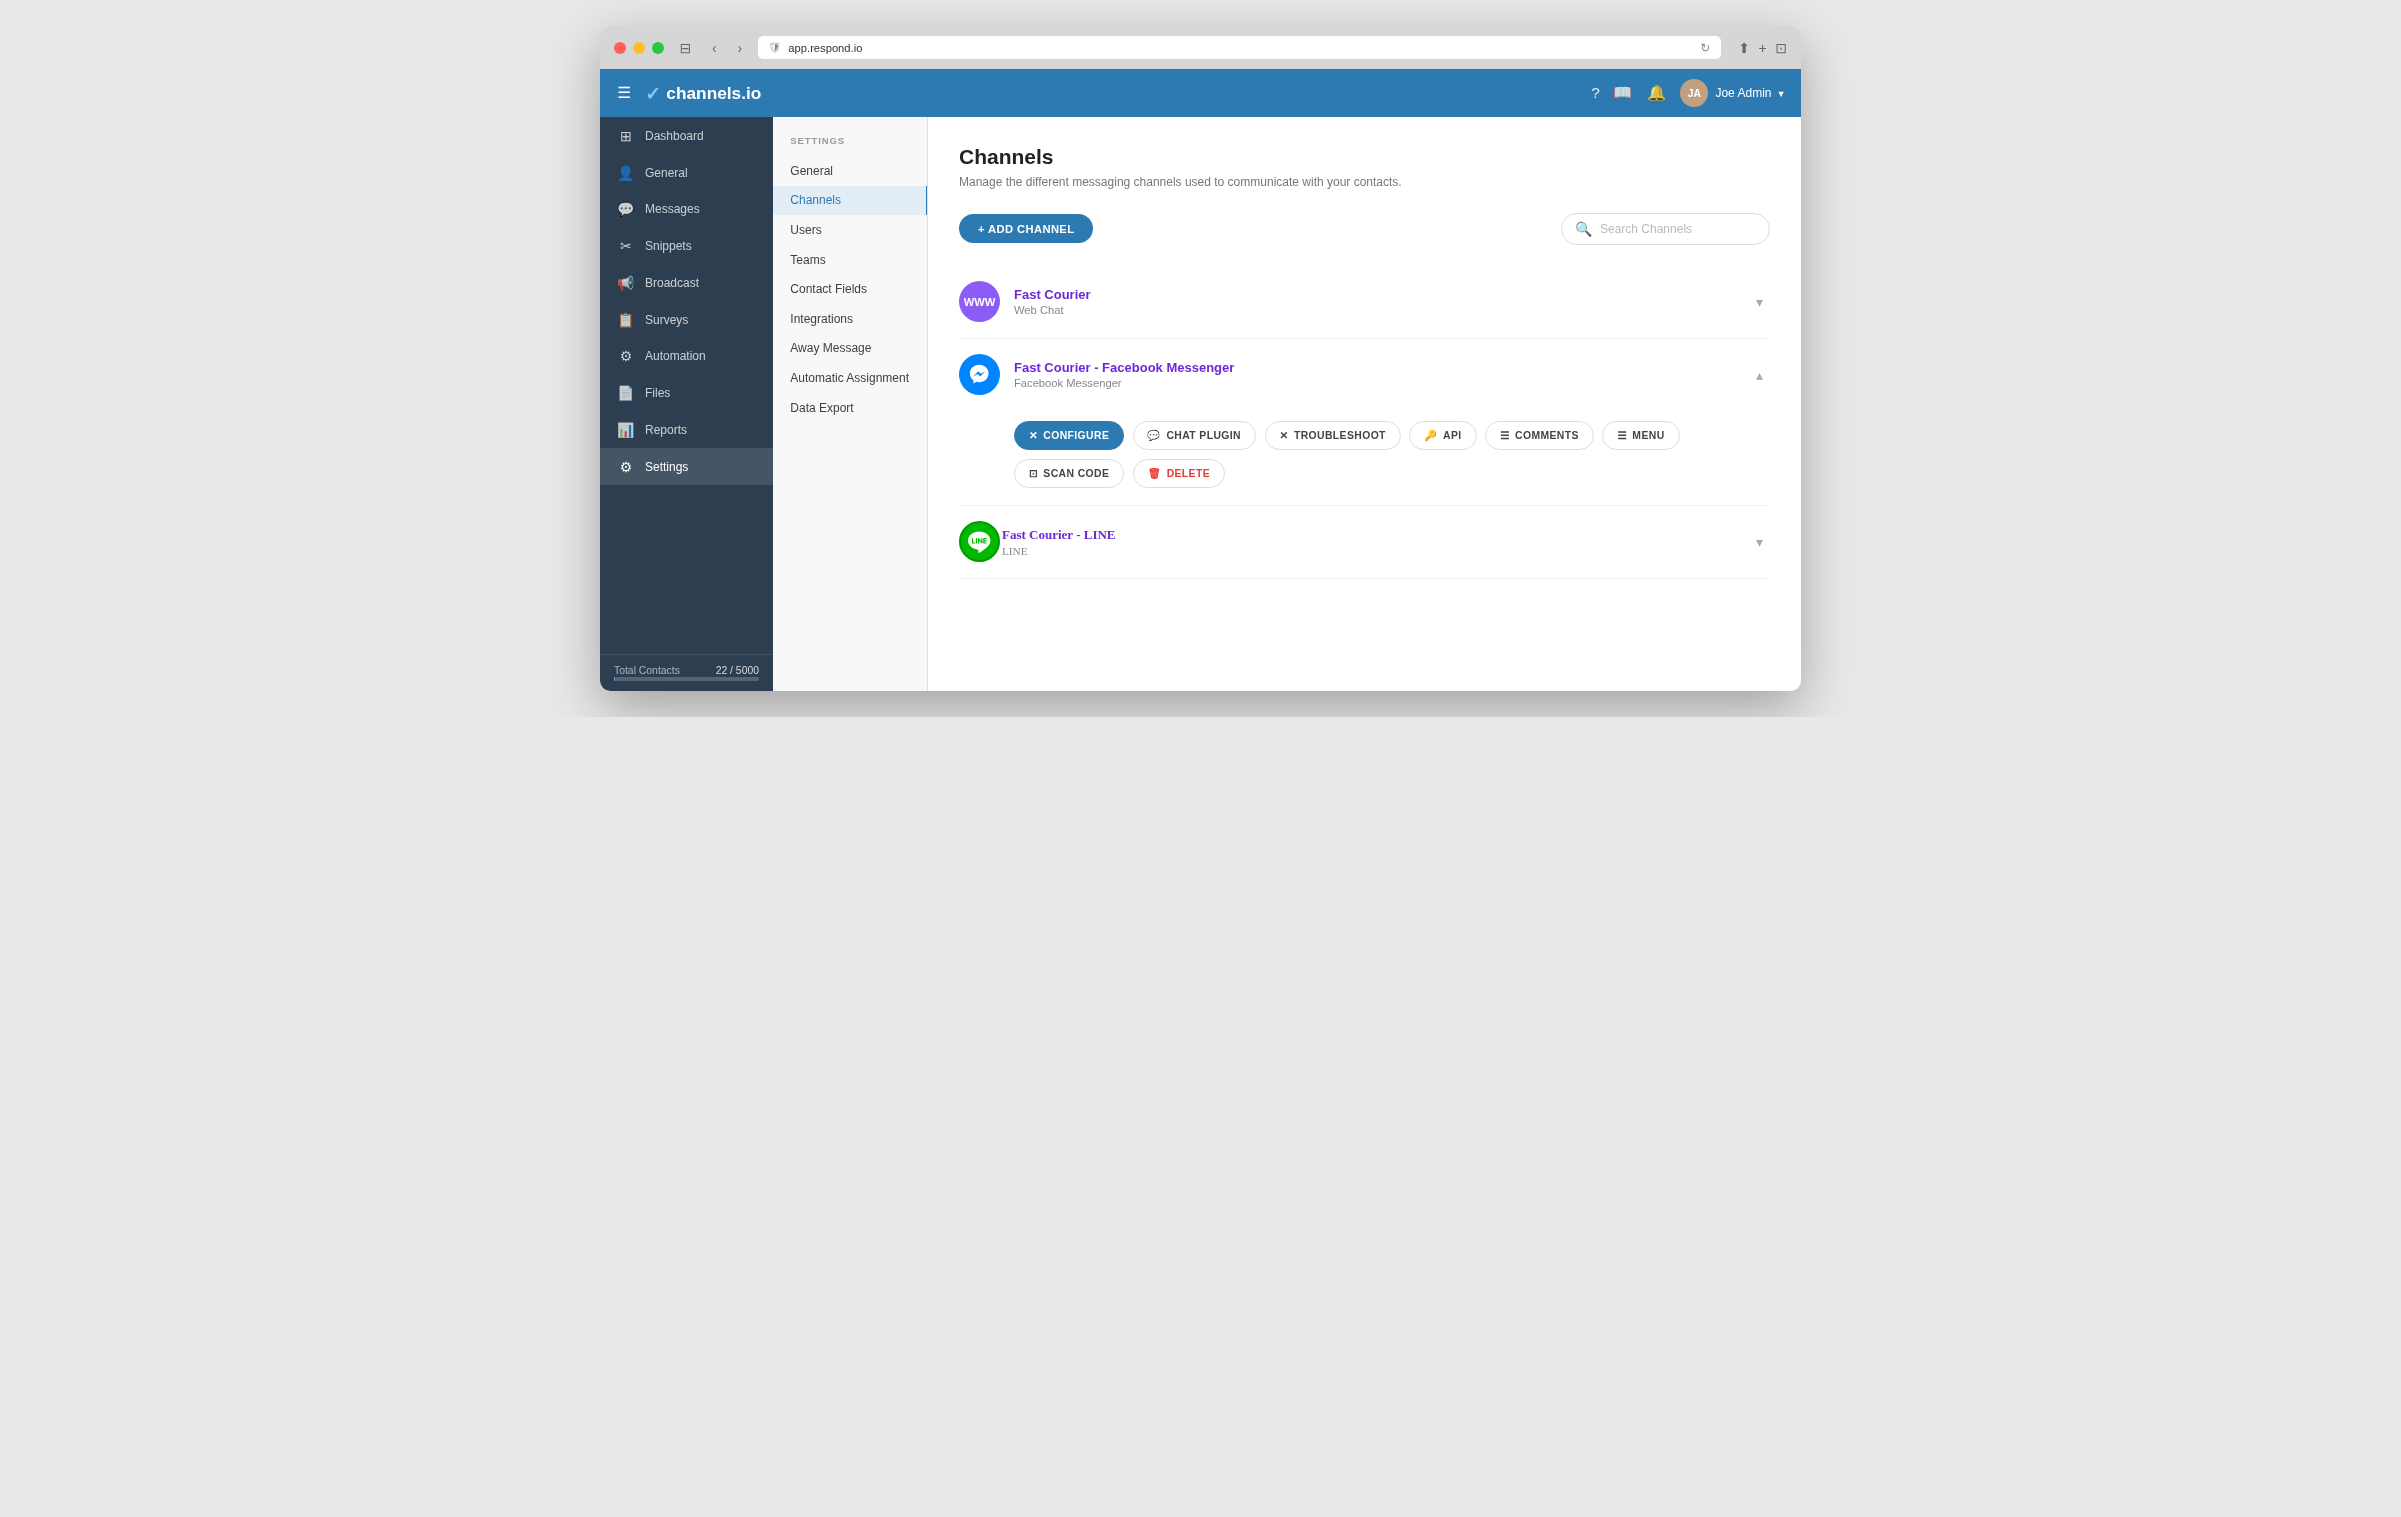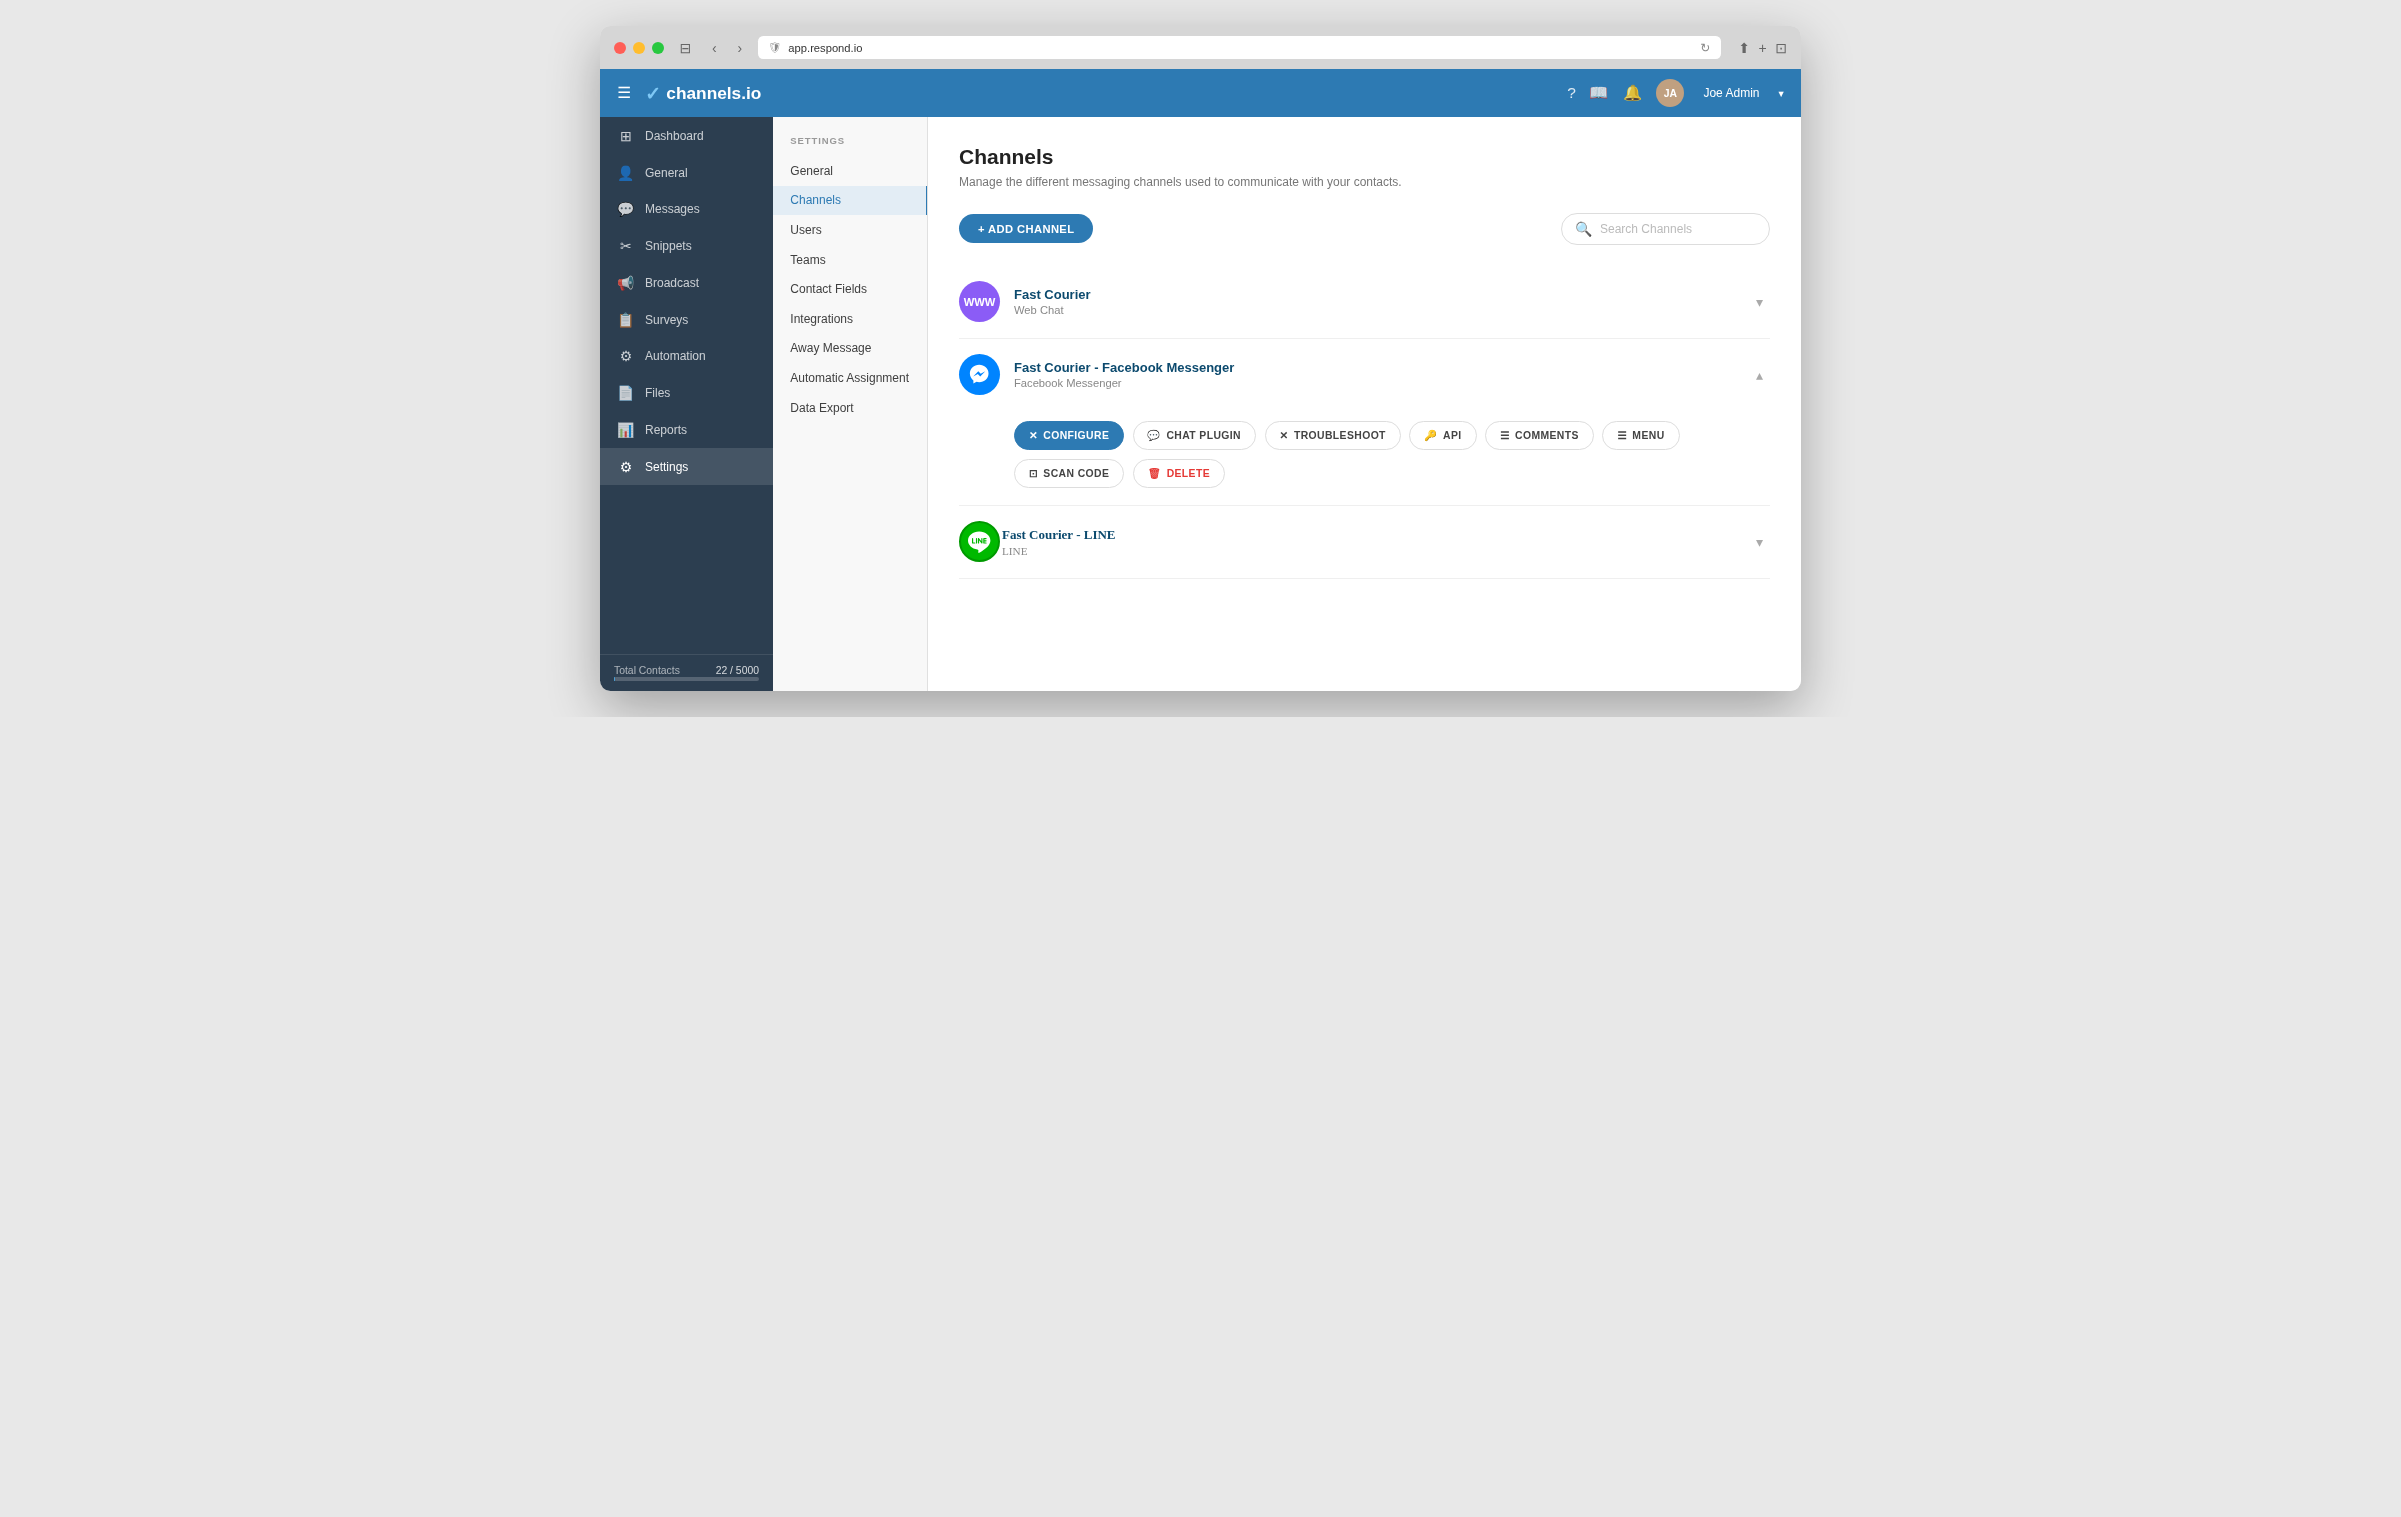--- a/index.html
+++ b/index.html
@@ -74,21 +74,21 @@
     .logo-check { color: #7ec8f5; font-size: 19px; }
     .top-nav-right {
       margin-left: auto;
       display: flex; align-items: center; gap: 14px;
     }
     .nav-icon-btn {
       background: none; border: none; cursor: pointer;
       color: rgba(255,255,255,0.85); font-size: 15.5px;
     }
     .user-menu {
-      display: flex; align-items: center; gap: 19px;
+      display: flex; align-items: center; gap: 7px;
       cursor: pointer; color: white; font-size: 12px;
     }
     .avatar {
       width: 28px; height: 28px; border-radius: 50%;
       background: #c0a080;
       display: flex; align-items: center; justify-content: center;
       font-size: 10.4px; color: white; font-weight: 600;
     }
 
     
@@ -218,21 +218,21 @@
     .channel-item {
       border-bottom: 0.9px solid #efefef;
     }
     .channel-header {
       display: flex;
       align-items: center;
       padding: 15.5px 0;
       cursor: pointer;
     }
     .channel-info { flex: 1; }
-    .channel-name { font-size: 13px; font-weight: 600; color: #0c4a6e; }
+    .channel-name { font-size: 13px; font-weight: 600; color: #6d28d9; }
     .channel-type { font-size: 11.2px; color: #888; margin-top: 1.7px; }
     .channel-expand-btn {
       background: none; border: none; cursor: pointer;
       color: #aaa; font-size: 14px; padding: 3.5px 7px;
     }
 
     
     .channel-actions {
       padding: 10.4px 0 17.3px 55px;
       display: flex;

